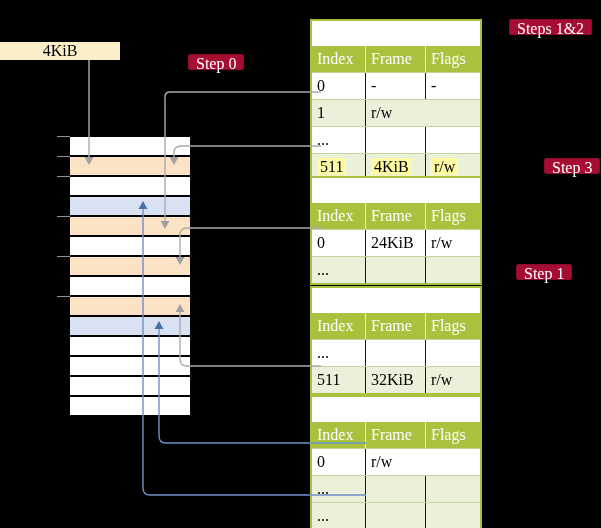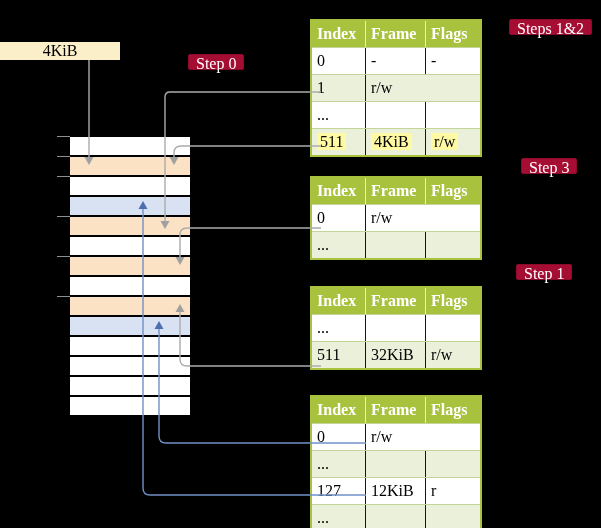--- a/index.html
+++ b/index.html
@@ -6,35 +6,35 @@
   #stage{position:relative;width:601px;height:528px;background:#000;overflow:hidden;
          font-family:"Liberation Serif", serif;}
   
   .pagebox{position:absolute;left:0;top:42px;width:120px;height:18px;background:#FBEFC9;
            color:#000;font-size:16px;line-height:18px;text-align:center;}
   
   .steplabel{position:absolute;background:#A50D33;color:#fff;font-size:16px;height:16px;
              line-height:18px;padding:0 7px;border-radius:2px;border:1px solid #8C0B2B;box-sizing:border-box;}
   #lbl-step0{left:188px;top:42px;margin-top:12px;}
   #lbl-steps12{left:509px;top:19px;}
-  #lbl-step3{left:521px;top:158px;}
+  #lbl-step3{left:544px;top:158px;}
   #lbl-step4{left:516px;top:264px;}
   
   #memory-stack{position:absolute;left:70px;top:137px;width:120px;display:flex;
                 flex-direction:column;gap:2px;}
   .mem-row{height:18px;}
   .f-white{background:#FFFFFF;}
   .f-peach{background:#FBE2C5;}
   .f-blue{background:#D8E2F3;}
   .tick{position:absolute;left:57px;width:13px;height:1px;background:#909090;}
   
   .ptable{position:absolute;left:310px;width:172px;border:2px solid #A9C23D;background:#fff;
           font-size:16px;box-sizing:border-box;}
   #pt0{top:19px;} #pt1{top:176px;} #pt2{top:286px;} #pt3{top:395px;}
-  .pt-header{display:flex;background:#A9C23D;color:#fff;font-weight:bold;height:26px;line-height:26px;}
+  .pt-header{display:flex;background:#A9C23D;color:#fff;font-weight:normal;height:26px;line-height:26px;margin-top:25px;}
   .pt-row{display:flex;height:26px;line-height:25px;border-top:1px solid #C3D59B;background:#fff;color:#000;}
   .pt-row.shaded{background:#EAF0D9;}
   .cell{box-sizing:border-box;padding-left:5px;overflow:hidden;white-space:nowrap;}
   .c0{width:54px;} .c1{width:60px;} .c2{flex:1;}
   .pt-header .cell{border-right:1px solid #E8EFD0;}
   .pt-row .cell{border-right:1px solid #151515;}
   .pt-header .c2,.pt-row .c2{border-right:none;}
   .hl{background:#FEF9A3;padding:0 3px;}
   
   #connector-svg{position:absolute;left:0;top:0;pointer-events:none;}
@@ -103,20 +103,21 @@
       </div>
     </div>
   <div class="ptable" id="pt1">
       <div class="pt-header">
         <span class="cell c0">Index</span>
         <span class="cell c1">Frame</span>
         <span class="cell c2">Flags</span>
       </div>
       <div class="pt-row">
         <span class="cell c0">0</span>
+        <span class="cell c1">24KiB</span>
         <span class="cell c2">r/w</span>
       </div>
       <div class="pt-row shaded">
         <span class="cell c0">...</span>
         <span class="cell c1"></span>
         <span class="cell c2"></span>
       </div>
     </div>
   <div class="ptable" id="pt2">
       <div class="pt-header">
@@ -143,25 +144,20 @@
       </div>
       <div class="pt-row">
         <span class="cell c0">0</span>
         <span class="cell c2">r/w</span>
       </div>
       <div class="pt-row shaded">
         <span class="cell c0">...</span>
         <span class="cell c1"></span>
         <span class="cell c2"></span>
       </div>
-      <div class="pt-row">
-        <span class="cell c0">127</span>
-        <span class="cell c1">12KiB</span>
-        <span class="cell c2">r</span>
-      </div>
       <div class="pt-row shaded">
         <span class="cell c0">...</span>
         <span class="cell c1"></span>
         <span class="cell c2"></span>
       </div>
     </div>
 
   <svg id="connector-svg" width="601" height="528" viewBox="0 0 601 528">
       <path d="M 89 60 L 89 157" stroke="#ACACAC" stroke-width="1.4" fill="none"></path>
       <polygon points="84.5,157 93.5,157 89,165" fill="#A0A0A0"></polygon>

